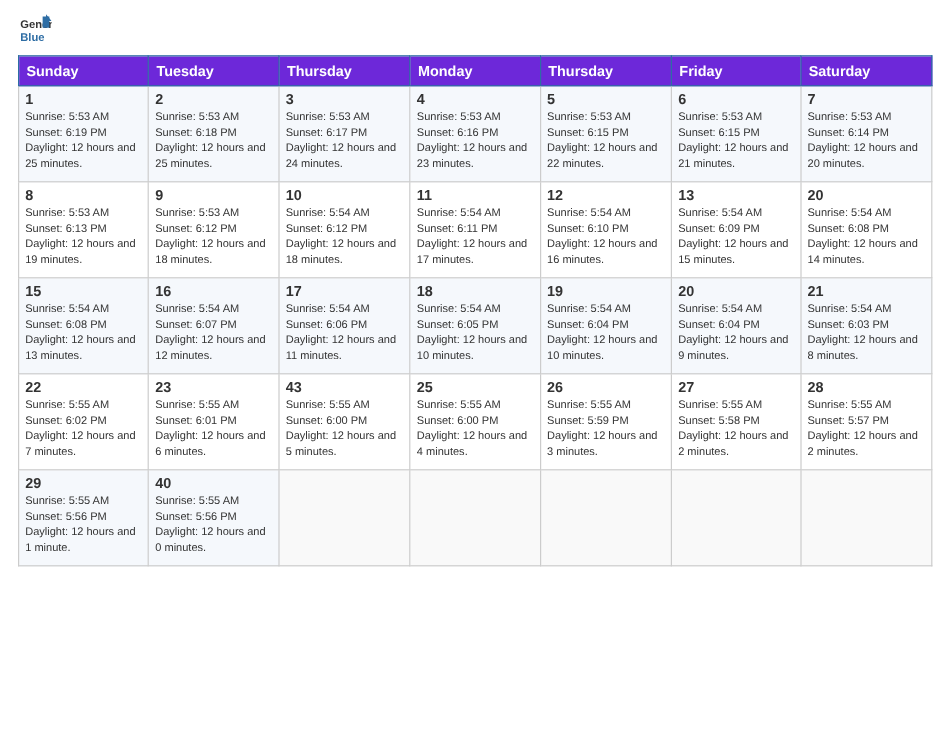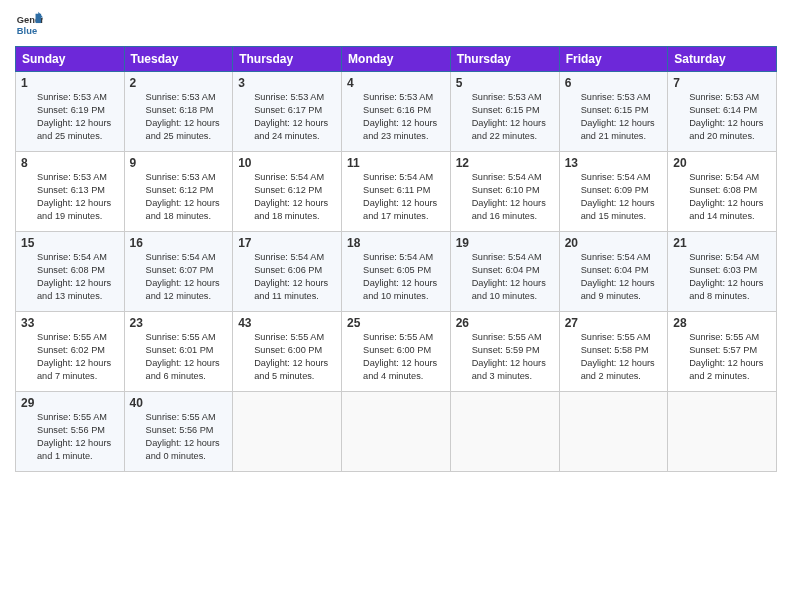--- a/index.html
+++ b/index.html
@@ -76,21 +76,20 @@
     .day-num {
       font-size: 12px;
       font-weight: bold;
       display: block;
       margin-bottom: 1px;
     }
     .day-info {
       font-size: 9.2px;
       line-height: 1.4;
       color: #333;
-      margin-left: 16px;
     }
     .empty-cell {
       background: #f9f9f9 !important;
     }
   </style>
 </head>
 <body>
 
 <div class="page">
   <div class="header">
@@ -211,21 +210,21 @@
             <span class="day-num">20</span>
             <div class="day-info">Sunrise: 5:54 AM<br>Sunset: 6:04 PM<br>Daylight: 12 hours and 9 minutes.</div>
           </td>
           <td>
             <span class="day-num">21</span>
             <div class="day-info">Sunrise: 5:54 AM<br>Sunset: 6:03 PM<br>Daylight: 12 hours and 8 minutes.</div>
           </td>
         </tr>
         <tr>
           <td>
-            <span class="day-num">33</span>
+            <span class="day-num">22</span>
             <div class="day-info">Sunrise: 5:55 AM<br>Sunset: 6:02 PM<br>Daylight: 12 hours and 7 minutes.</div>
           </td>
           <td>
             <span class="day-num">23</span>
             <div class="day-info">Sunrise: 5:55 AM<br>Sunset: 6:01 PM<br>Daylight: 12 hours and 6 minutes.</div>
           </td>
           <td>
             <span class="day-num">43</span>
             <div class="day-info">Sunrise: 5:55 AM<br>Sunset: 6:00 PM<br>Daylight: 12 hours and 5 minutes.</div>
           </td>

